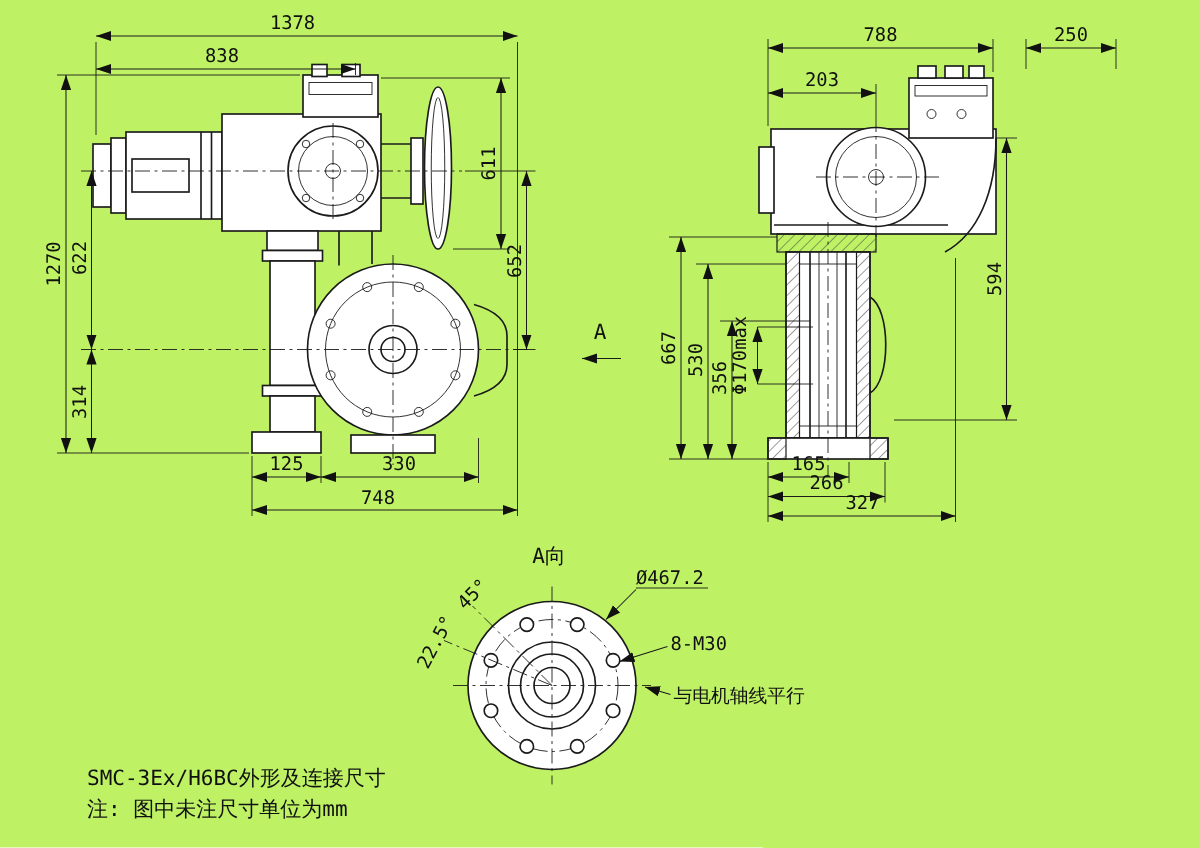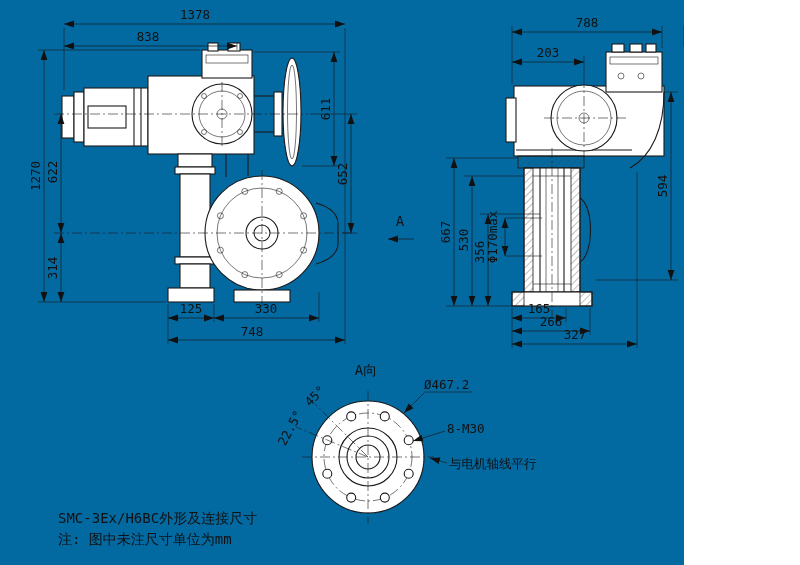--- a/index.html
+++ b/index.html
@@ -1,16 +1,16 @@
 <!DOCTYPE html>
 <html><head>
 <meta charset="utf-8">
 <style>
   html,body{margin:0;padding:0;background:#ffffff;}
-  .stage{position:relative;width:684px;height:565px;background:#0369a1;overflow:hidden;}
+  .stage{position:relative;width:800px;height:565px;background:#bef264;overflow:hidden;}
   svg{display:block;}
   .ol  {fill:none;stroke:#1b1b1b;stroke-width:1.1;}
   .olf {fill:#ffffff;stroke:#1b1b1b;stroke-width:1.1;}
   .thin{fill:none;stroke:#1b1b1b;stroke-width:0.6;}
   .cl  {fill:none;stroke:#1b1b1b;stroke-width:0.6;stroke-dasharray:10 3 2 3;}
   .dim {fill:none;stroke:#1b1b1b;stroke-width:0.7;marker-start:url(#arr);marker-end:url(#arr);}
   .ldr {fill:none;stroke:#1b1b1b;stroke-width:0.7;marker-end:url(#arr);}
   .hatchf{fill:url(#hatch);stroke:#1b1b1b;stroke-width:0.8;}
   .dim-t{font:12.5px "DejaVu Sans Mono","DejaVu Sans",monospace;fill:#111;text-anchor:middle;}
   .dim-ts{font:12.5px "DejaVu Sans Mono","DejaVu Sans",monospace;fill:#111;text-anchor:start;}

